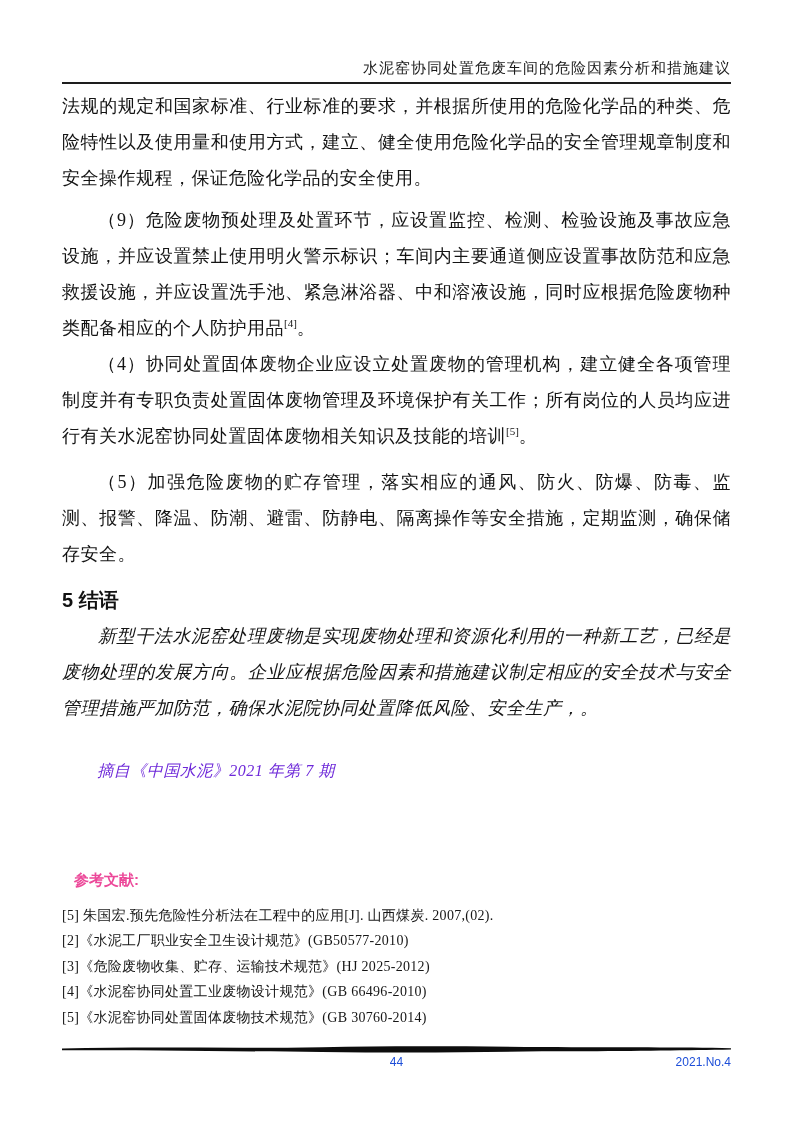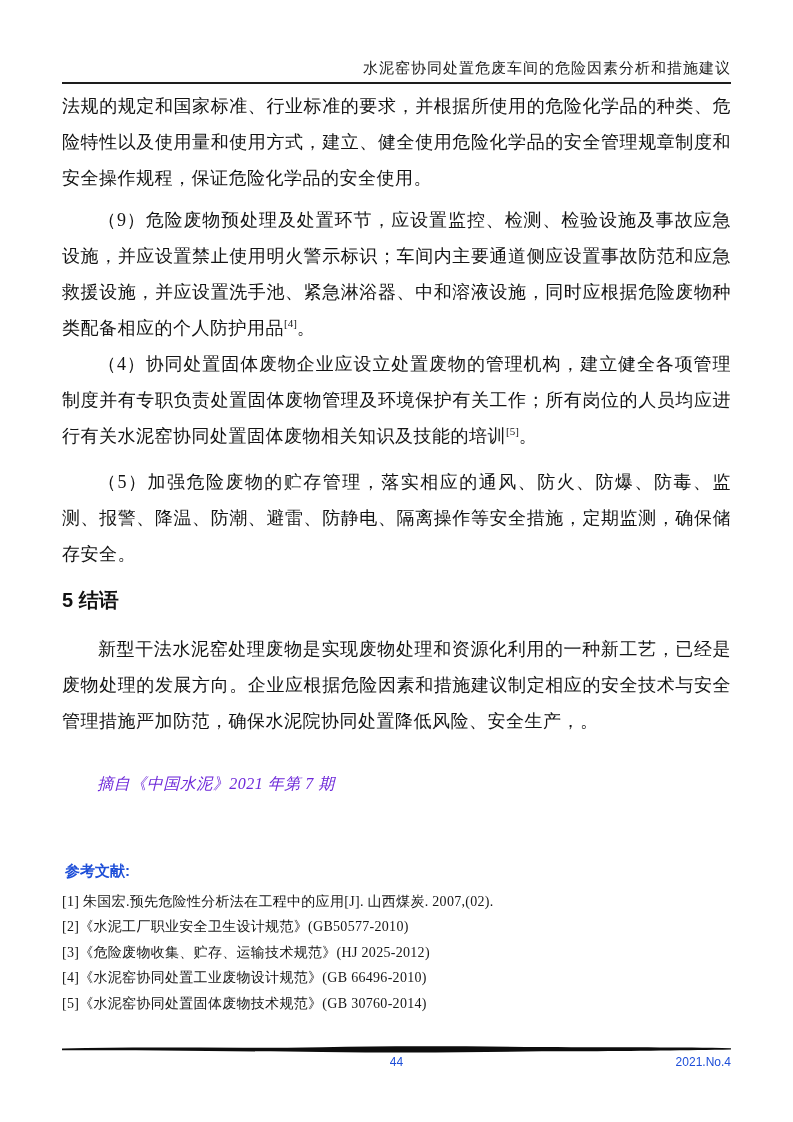--- a/index.html
+++ b/index.html
@@ -65,46 +65,46 @@
 
   .section-heading {
     margin: 0;
     margin-top: 14px;
     font-family: "Liberation Sans", "DejaVu Sans", sans-serif;
     font-size: 20px;
     font-weight: bold;
     line-height: 28px;
     color: #111;
   }
-  .conclusion { margin-top: 17px; }
+  .conclusion { margin-top: 4px; font-style: italic; }
 
   .source-line {
     margin: 0;
     margin-top: 35px;
     font-size: 16px;
     font-style: italic;
     letter-spacing: 0.5px;
     text-indent: 2.2em;
     color: #6d28d9;
   }
 
   
   .references {
     position: absolute;
     top: 857px;
     left: 62px;
     width: 669px;
   }
   .ref-heading {
-    margin: 3px;
+    margin: 12px;
     font-family: "Liberation Sans", "DejaVu Sans", sans-serif;
     font-size: 15px;
     font-weight: bold;
     line-height: 22px;
-    color: #1d4ed8;
+    color: #ec4899;
   }
   .ref-list {
     list-style: none;
     margin: 7px 0 0 0;
     padding: 0;
   }
   .ref-list li {
     font-size: 14px;
     line-height: 25.4px;
     letter-spacing: 0.3px;
@@ -160,21 +160,21 @@
     <h2 class="section-heading">5 结语</h2>
 
     <p class="para indent conclusion">新型干法水泥窑处理废物是实现废物处理和资源化利用的一种新工艺，已经是废物处理的发展方向。企业应根据危险因素和措施建议制定相应的安全技术与安全管理措施严加防范，确保水泥院协同处置降低风险、安全生产，。</p>
 
     <p class="source-line">摘自《中国水泥》2021 年第 7 期</p>
   </div>
 
   <div class="references">
     <h3 class="ref-heading">参考文献:</h3>
     <ul class="ref-list">
-      <li>[1] 朱国宏.预先危险性分析法在工程中的应用[J]. 山西煤炭. 2007,(02).</li>
+      <li>[5] 朱国宏.预先危险性分析法在工程中的应用[J]. 山西煤炭. 2007,(02).</li>
       <li>[2]《水泥工厂职业安全卫生设计规范》(GB50577-2010)</li>
       <li>[3]《危险废物收集、贮存、运输技术规范》(HJ 2025-2012)</li>
       <li>[4]《水泥窑协同处置工业废物设计规范》(GB 66496-2010)</li>
       <li>[5]《水泥窑协同处置固体废物技术规范》(GB 30760-2014)</li>
     </ul>
   </div>
 
   <div class="footer">
     <svg class="footer-rule-svg" width="669" height="10" viewBox="0 0 669 10" xmlns="http://www.w3.org/2000/svg">
       <path d="M0,4.4 C90,2.6 170,4.6 260,3.2 C330,1.8 410,2.4 480,3.0 C560,3.6 620,3.0 669,4.2

